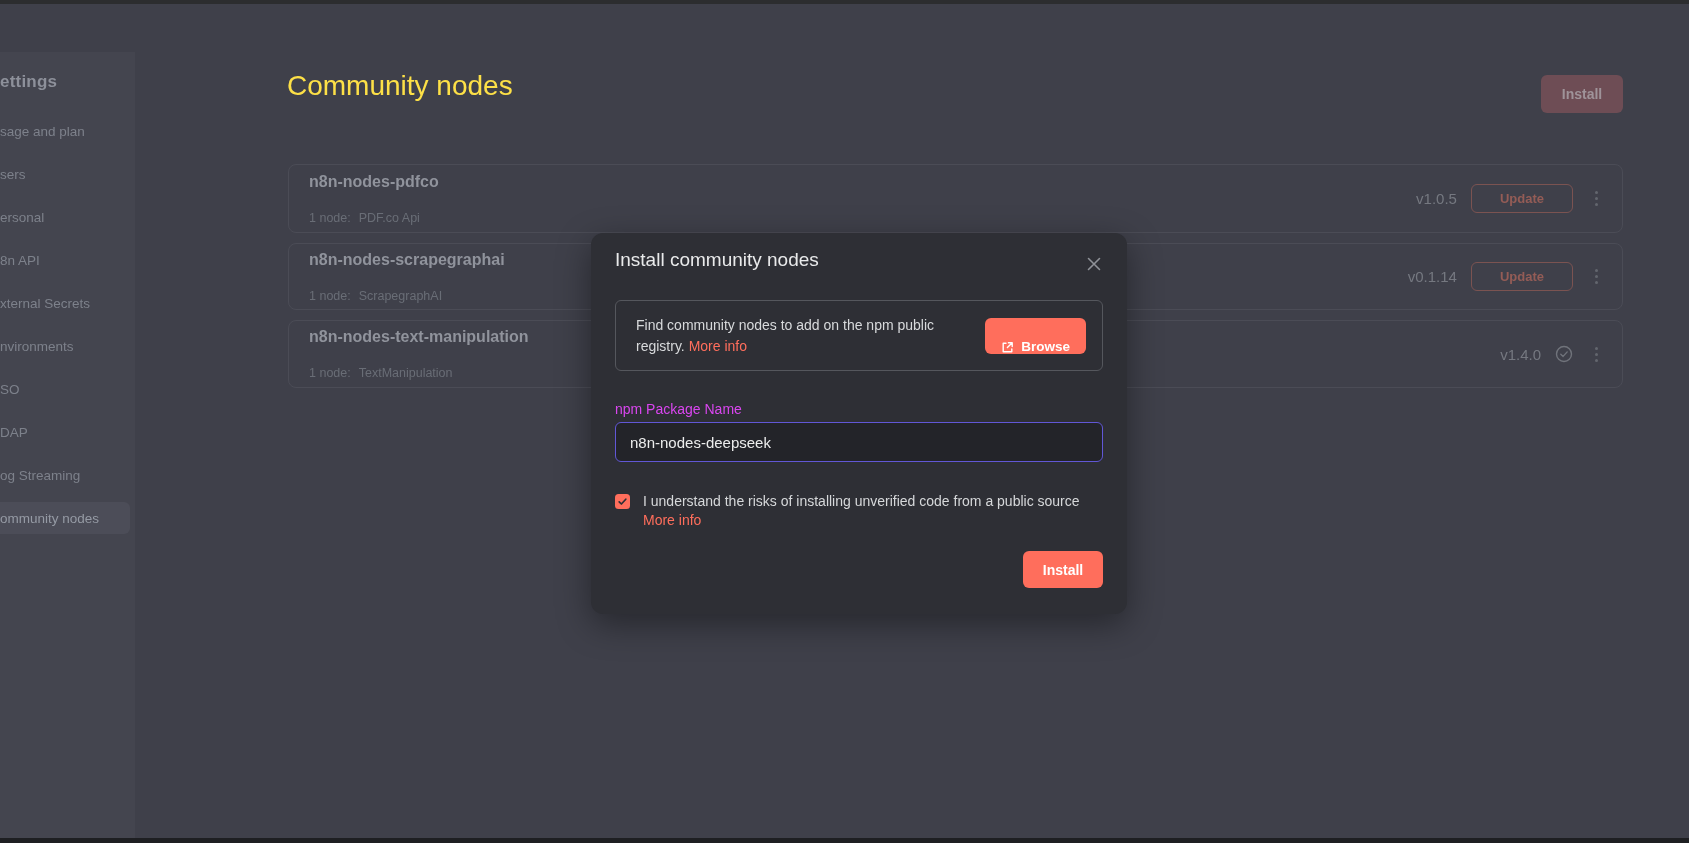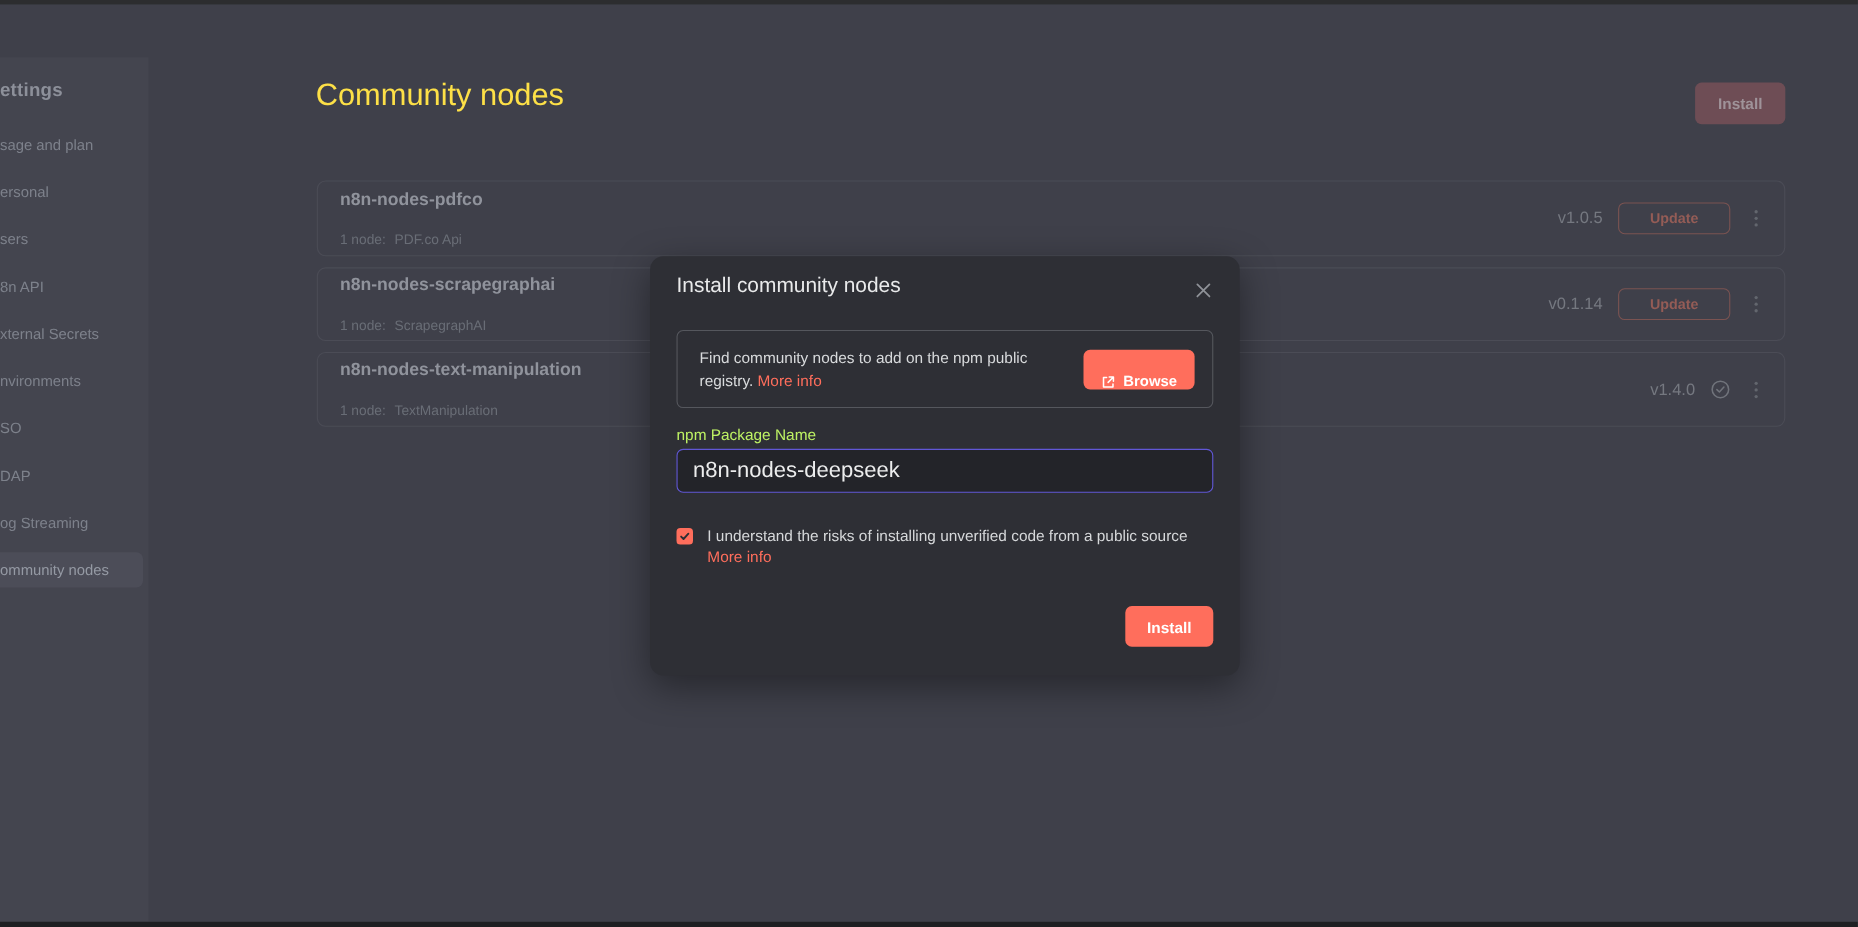--- a/index.html
+++ b/index.html
@@ -39,41 +39,41 @@
   .modal{position:absolute;left:591px;top:233px;width:536px;height:381px;box-sizing:border-box;background:#2e2f35;border-radius:12px;box-shadow:0 10px 34px rgba(0,0,0,.4);padding:14px 24px 24px 24px;}
   .modal-title{margin:0;font-size:19px;font-weight:400;color:#e9eaeb;line-height:26px;}
   .modal-close{position:absolute;top:22px;right:24px;width:18px;height:18px;cursor:pointer;}
   .modal-close svg{display:block;}
 
   .info-box{margin-top:27px;height:71px;box-sizing:border-box;border:1px solid #55575d;border-radius:6px;display:flex;align-items:center;justify-content:space-between;padding:0 16px 0 20px;}
   .info-text{width:355px;font-size:14px;line-height:1.5;color:#d8dadc;}
   .link{color:#ff6e5c;cursor:pointer;}
   .btn-browse{height:36px;padding:0 16px;border:none;border-radius:6px;background:#ff6e5c;color:#fff;font-size:13.5px;font-weight:700;display:flex;align-items:flex-end;gap:7px;cursor:pointer;font-family:inherit;}
 
-  .field-label{margin-top:16px;font-size:14px;color:#bef264;}
-  .pkg-input{margin-top:5px;width:100%;height:40px;box-sizing:border-box;background:#232429;border:1px solid #6157d6;border-radius:6px;padding:0 14px;color:#eceded;font-size:20px;font-family:inherit;outline:none;display:block;}
+  .field-label{margin-top:30px;font-size:14px;color:#d946ef;}
+  .pkg-input{margin-top:5px;width:100%;height:40px;box-sizing:border-box;background:#232429;border:1px solid #6157d6;border-radius:6px;padding:0 14px;color:#eceded;font-size:15px;font-family:inherit;outline:none;display:block;}
 
   .risk-row{margin-top:30px;display:flex;gap:13px;}
   .checkbox{flex:0 0 auto;width:15px;height:15px;margin-top:2px;background:#ff6e5c;border-radius:3.5px;display:flex;align-items:center;justify-content:center;cursor:pointer;}
   .risk-text{font-size:14px;line-height:19px;color:#d6d8da;}
   .risk-line1{width:484px;white-space:nowrap;overflow:hidden;}
   .btn-install-modal{position:absolute;right:24px;bottom:26px;width:80px;height:37px;border:none;border-radius:6px;background:#ff6e5c;color:#fff;font-size:14px;font-weight:700;cursor:pointer;font-family:inherit;}
 </style>
 </head>
 <body>
 
 <div id="root">
   <div class="strip-top"></div>
 
   <nav class="sidebar">
     <h2>ettings</h2>
     <ul class="side-list">
       <li class="side-item">sage and plan</li>
+      <li class="side-item">sers</li>
       <li class="side-item">ersonal</li>
-      <li class="side-item">sers</li>
       <li class="side-item">8n API</li>
       <li class="side-item">xternal Secrets</li>
       <li class="side-item">nvironments</li>
       <li class="side-item">SO</li>
       <li class="side-item">DAP</li>
       <li class="side-item">og Streaming</li>
       <li class="side-item active">ommunity nodes</li>
     </ul>
   </nav>
 

